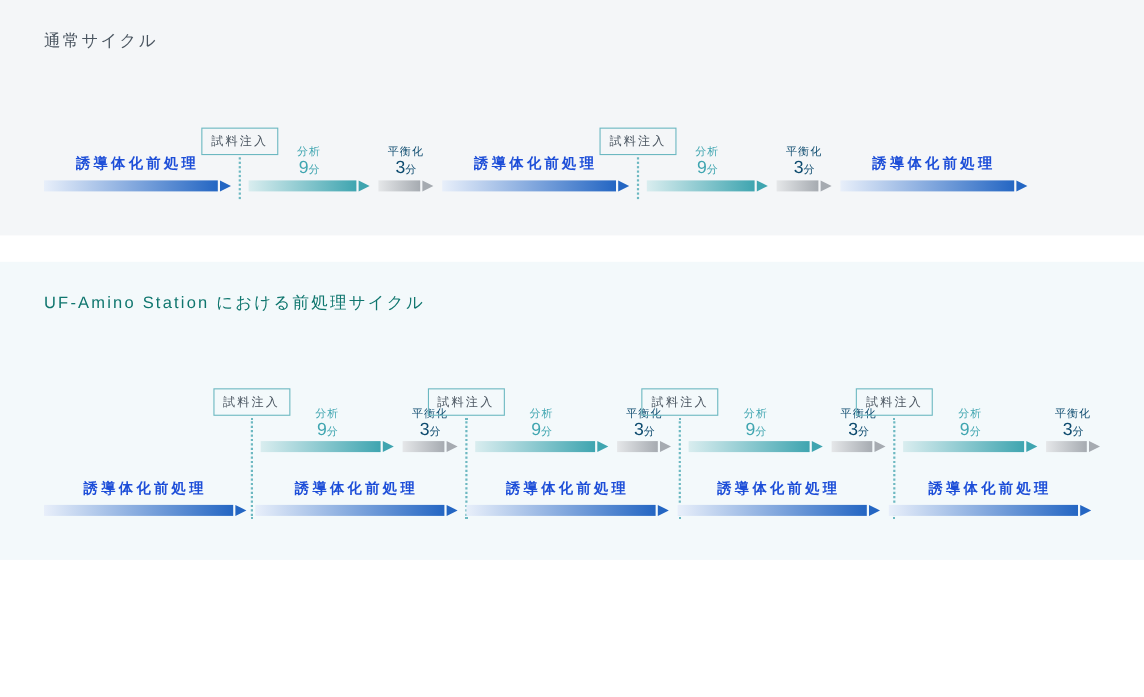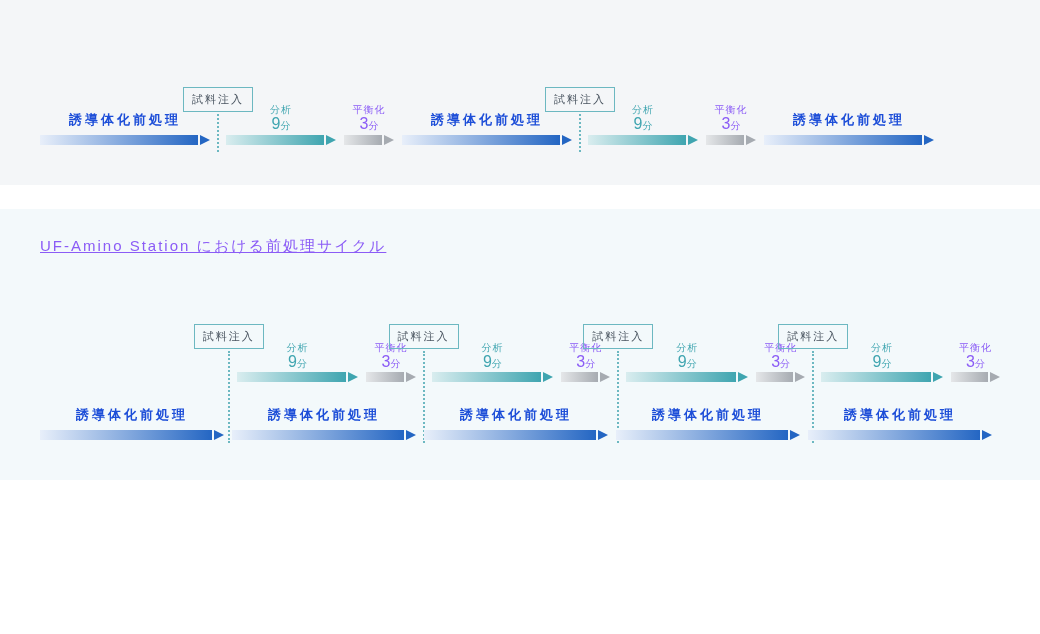--- a/index.html
+++ b/index.html
@@ -16,21 +16,21 @@
   }
   .panel-gray { background: #f4f6f8; }
   .panel-blue { background: #f3f9fb; }
   .panel-title {
     font-size: 15px;
     letter-spacing: 2px;
     color: #4a5560;
     font-weight: 500;
     margin-bottom: 50px;
   }
-  .panel-title.blue { color: #8b5cf6; text-decoration: underline; }
+  .panel-title.blue { color: #0f766e; }
   .row {
     position: relative;
     display: flex;
     align-items: flex-end;
     gap: 8px;
   }
   .row + .row { margin-top: 10px; }
 
   .step {
     display: flex;
@@ -59,21 +59,21 @@
     display: block;
   }
   .step-time .num {
     font-size: 16px;
     font-weight: 500;
   }
   .step-time .unit {
     font-size: 10px;
   }
   .step-time.teal { color: #3fa5b0; }
-  .step-time.gray { color: #8b5cf6; }
+  .step-time.gray { color: #0c4a6e; }
 
   .arrow-bar {
     height: 10px;
     position: relative;
     display: flex;
     align-items: center;
   }
   .arrow-bar .grad {
     height: 10px;
     flex: 1;
@@ -112,20 +112,21 @@
     width: 0;
     height: 38px;
     border-left: 2px dotted #6cb8c1;
     margin-top: 2px;
   }
 </style>
 </head>
 <body>
 
 <div class="panel panel-gray">
+  <div class="panel-title">通常サイクル</div>
 
   <div class="row" style="margin-top:40px;">
 
     <div class="step" style="width:170px;">
       <div class="step-label deriv">誘導体化前処理</div>
       <div class="arrow-bar" style="width:100%;">
         <div class="grad blue"></div>
           <div class="tri blue"></div>
       </div>
     </div>

